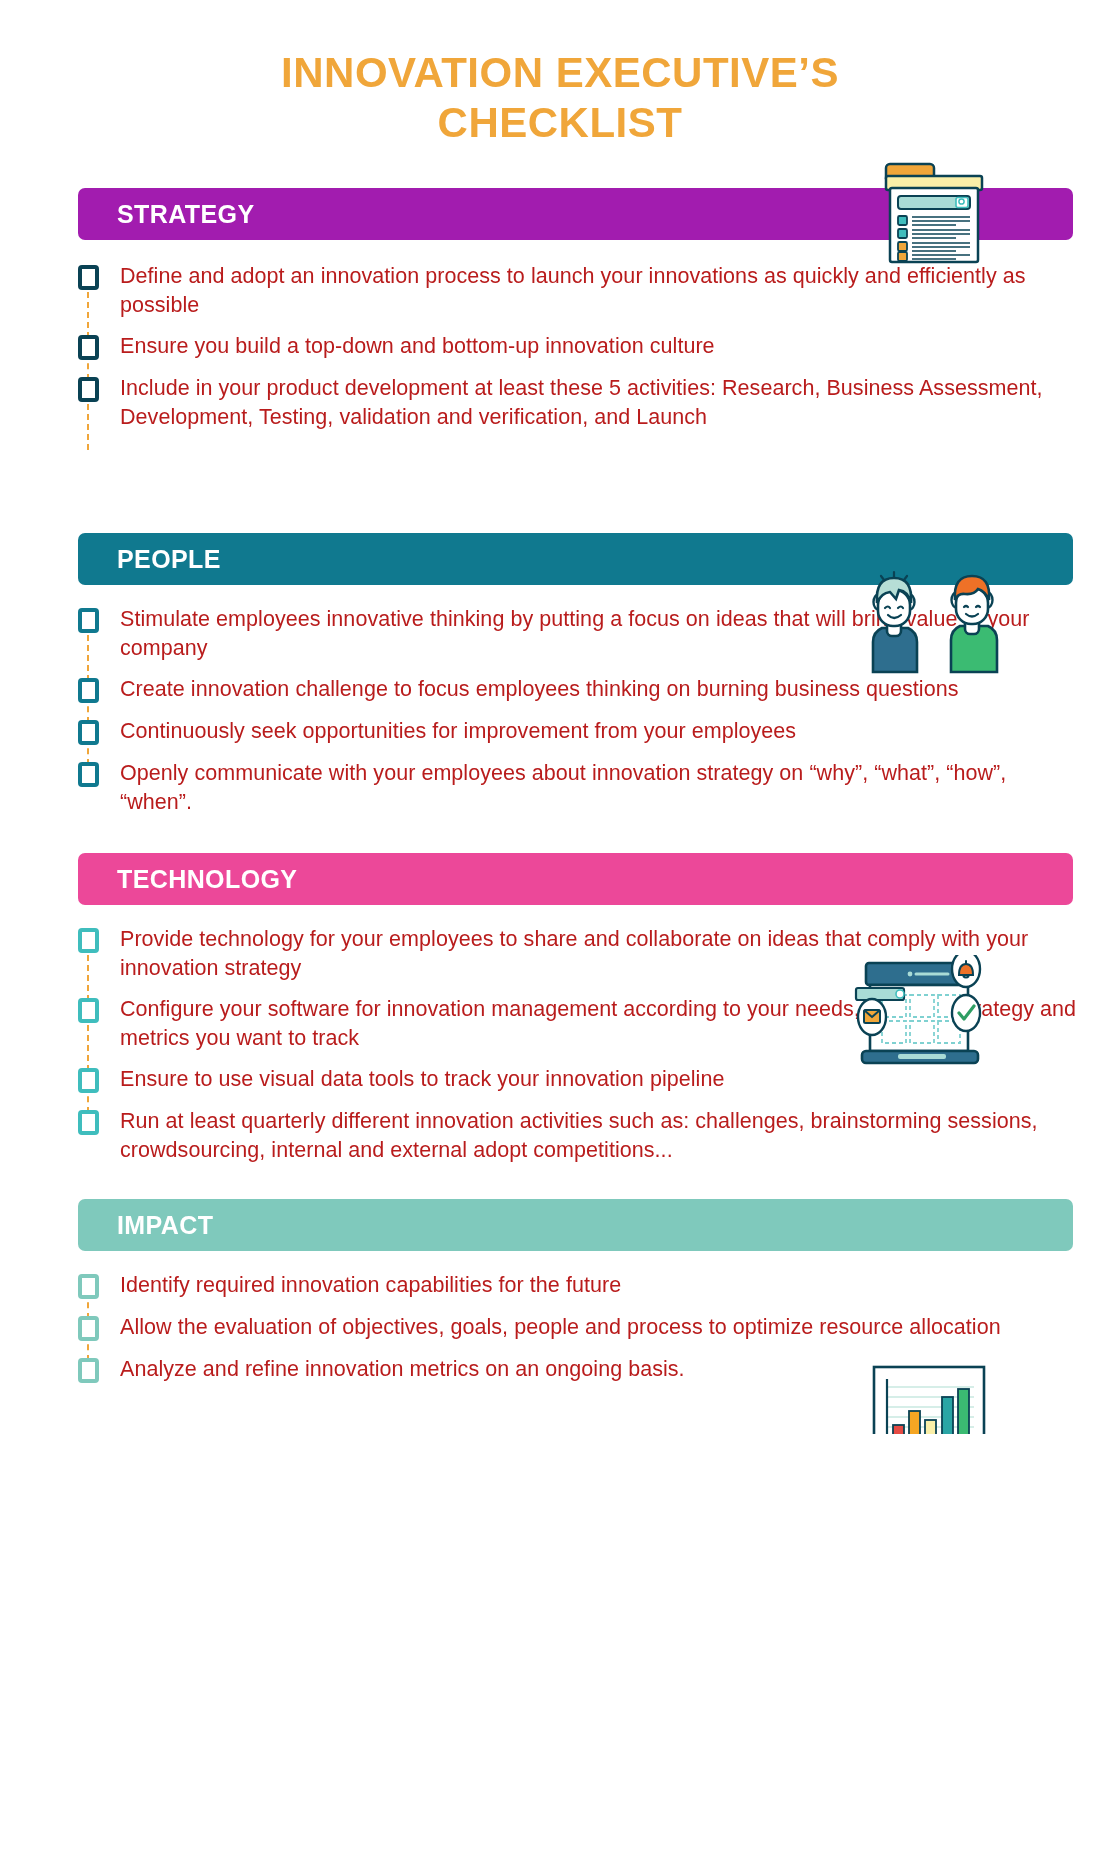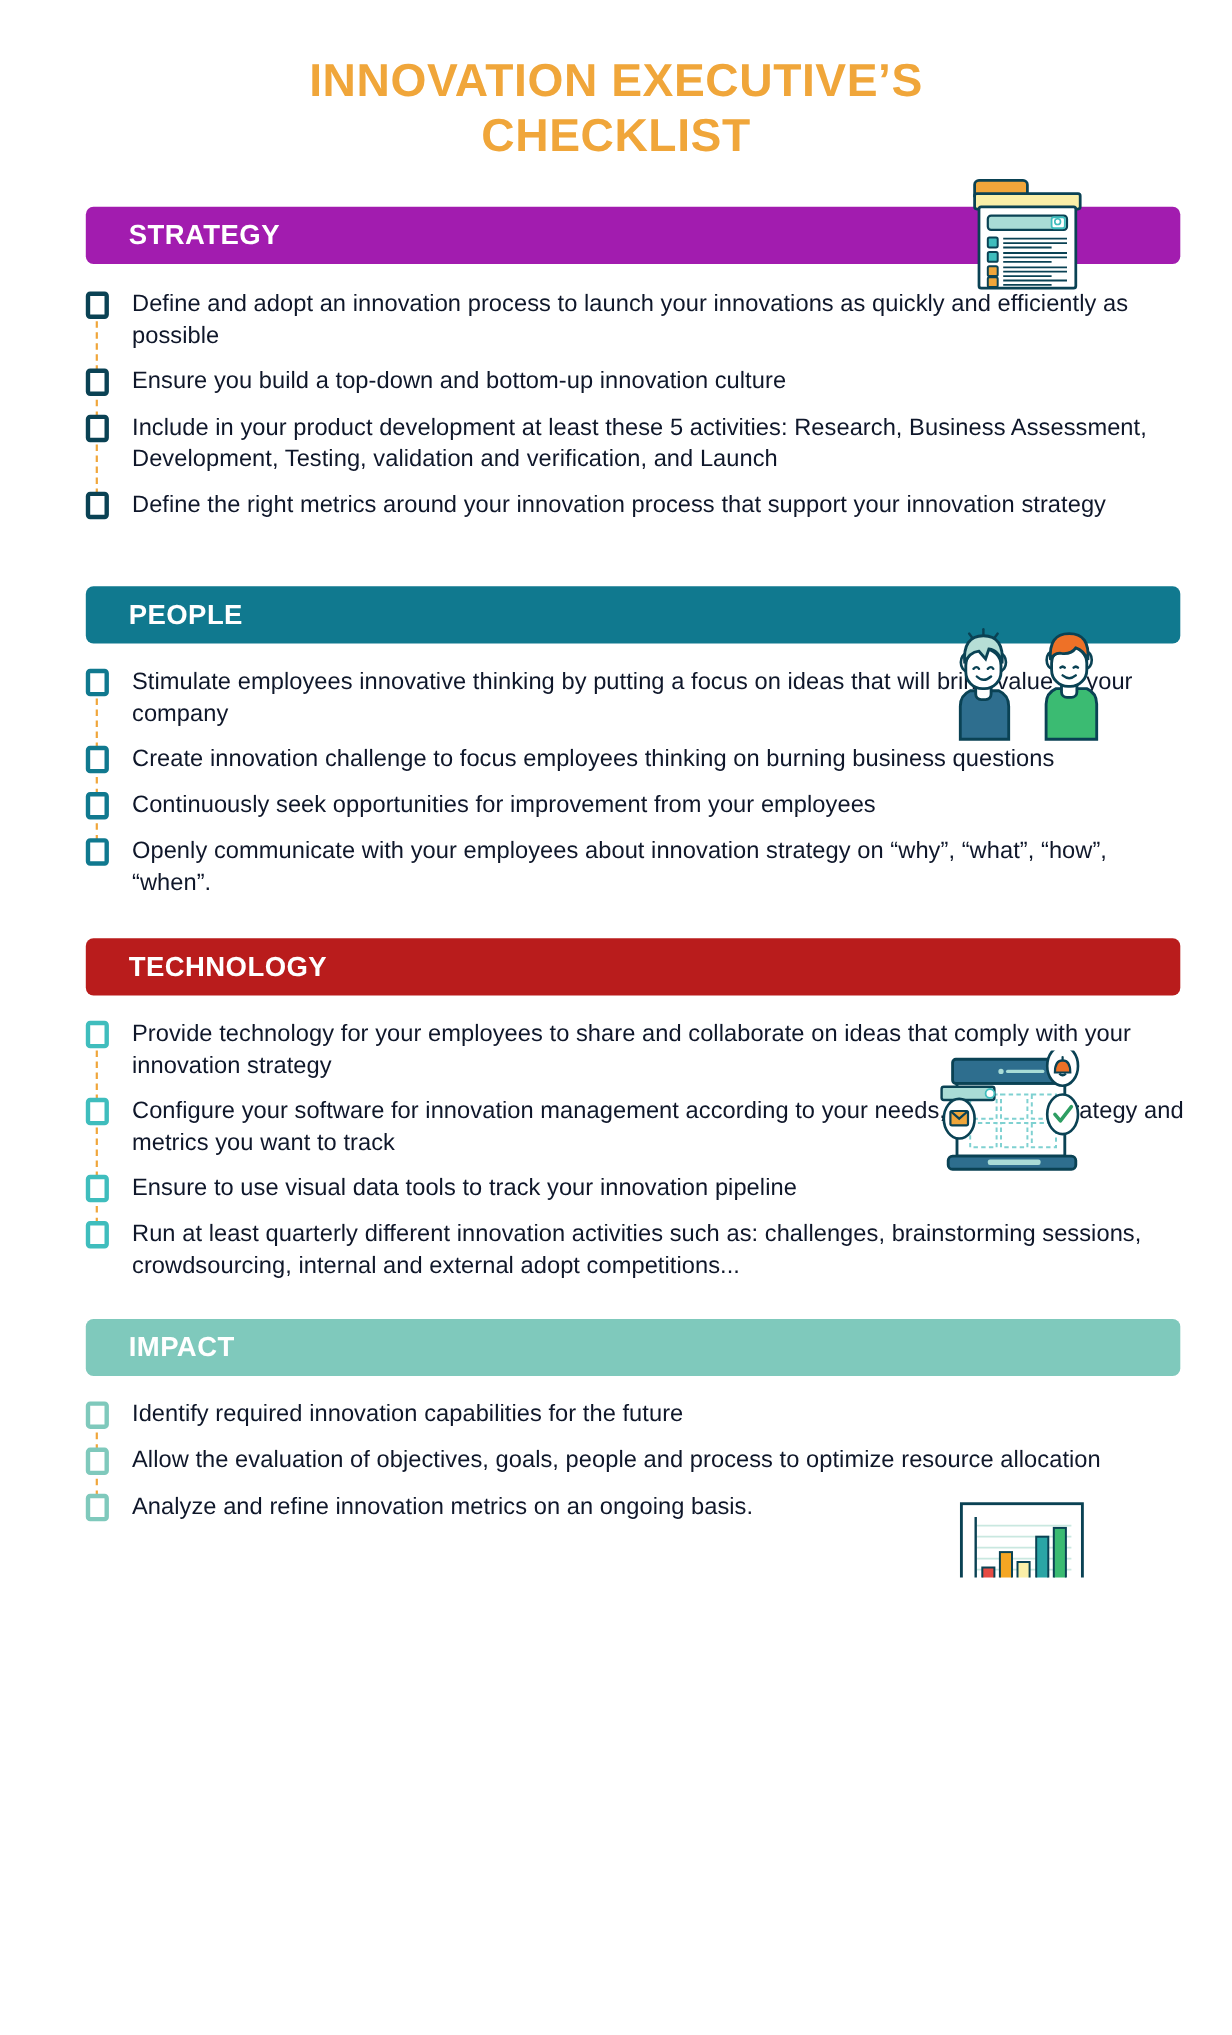--- a/index.html
+++ b/index.html
@@ -54,21 +54,21 @@
   .items { padding: 0 40px 0 78px; position: relative; }
 
   .item {
     position: relative;
     display: flex;
     align-items: flex-start;
     padding-left: 42px;
     min-height: 30px;
   }
   .item-text {
-    color: #0f172a;
+    color: #b91c1c;
     font-size: 21.5px;
     line-height: 29px;
     letter-spacing: 0.05px;
   }
 
   
   .cb {
     position: absolute;
     left: 0;
     top: 3px;
@@ -92,21 +92,21 @@
     z-index: 1;
   }
 
   
   .sec-strategy .section-header { background: #a21caf; }
   .sec-strategy .cb { border-color: #0A4254; }
 
   .sec-people .section-header { background: #10798F; }
   .sec-people .cb { border-color: #10798F; }
 
-  .sec-technology .section-header { background: #b91c1c; }
+  .sec-technology .section-header { background: #ec4899; }
   .sec-technology .cb { border-color: #3FBDBD; }
 
   .sec-impact .section-header { background: #7FC9BC; }
   .sec-impact .cb { border-color: #7FC9BC; }
 
   
   .footer {
     position: absolute;
     left: 0;
     right: 0;
@@ -269,24 +269,20 @@
           <div class="item" style="margin-top: 12px;">
             <div class="dash" style="top: 10px; bottom: -18px;"></div>
             <div class="cb"></div>
             <span class="item-text">Ensure you build a top-down and bottom-up innovation culture</span>
           </div>
           <div class="item" style="margin-top: 12px;">
             <div class="dash" style="top: 10px; bottom: -18px;"></div>
             <div class="cb"></div>
             <span class="item-text">Include in your product development at least these 5 activities: Research, Business Assessment, Development, Testing, validation and verification, and Launch</span>
           </div>
-          <div class="item" style="margin-top: 12px;">
-            <div class="cb"></div>
-            <span class="item-text">Define the right metrics around your innovation process that support your innovation strategy</span>
-          </div>
         </div>
       </div>
       <div class="section sec-people" style="position: absolute; left: 0px; right: 0px; top: 533px;">
         <div class="section-header">
           <span class="section-title">PEOPLE</span>
         </div>
         <div class="items" style="margin-top: 20px;">
           <div class="item" style="margin-top: 0px;">
             <div class="dash" style="top: 10px; bottom: -18px;"></div>
             <div class="cb"></div>

